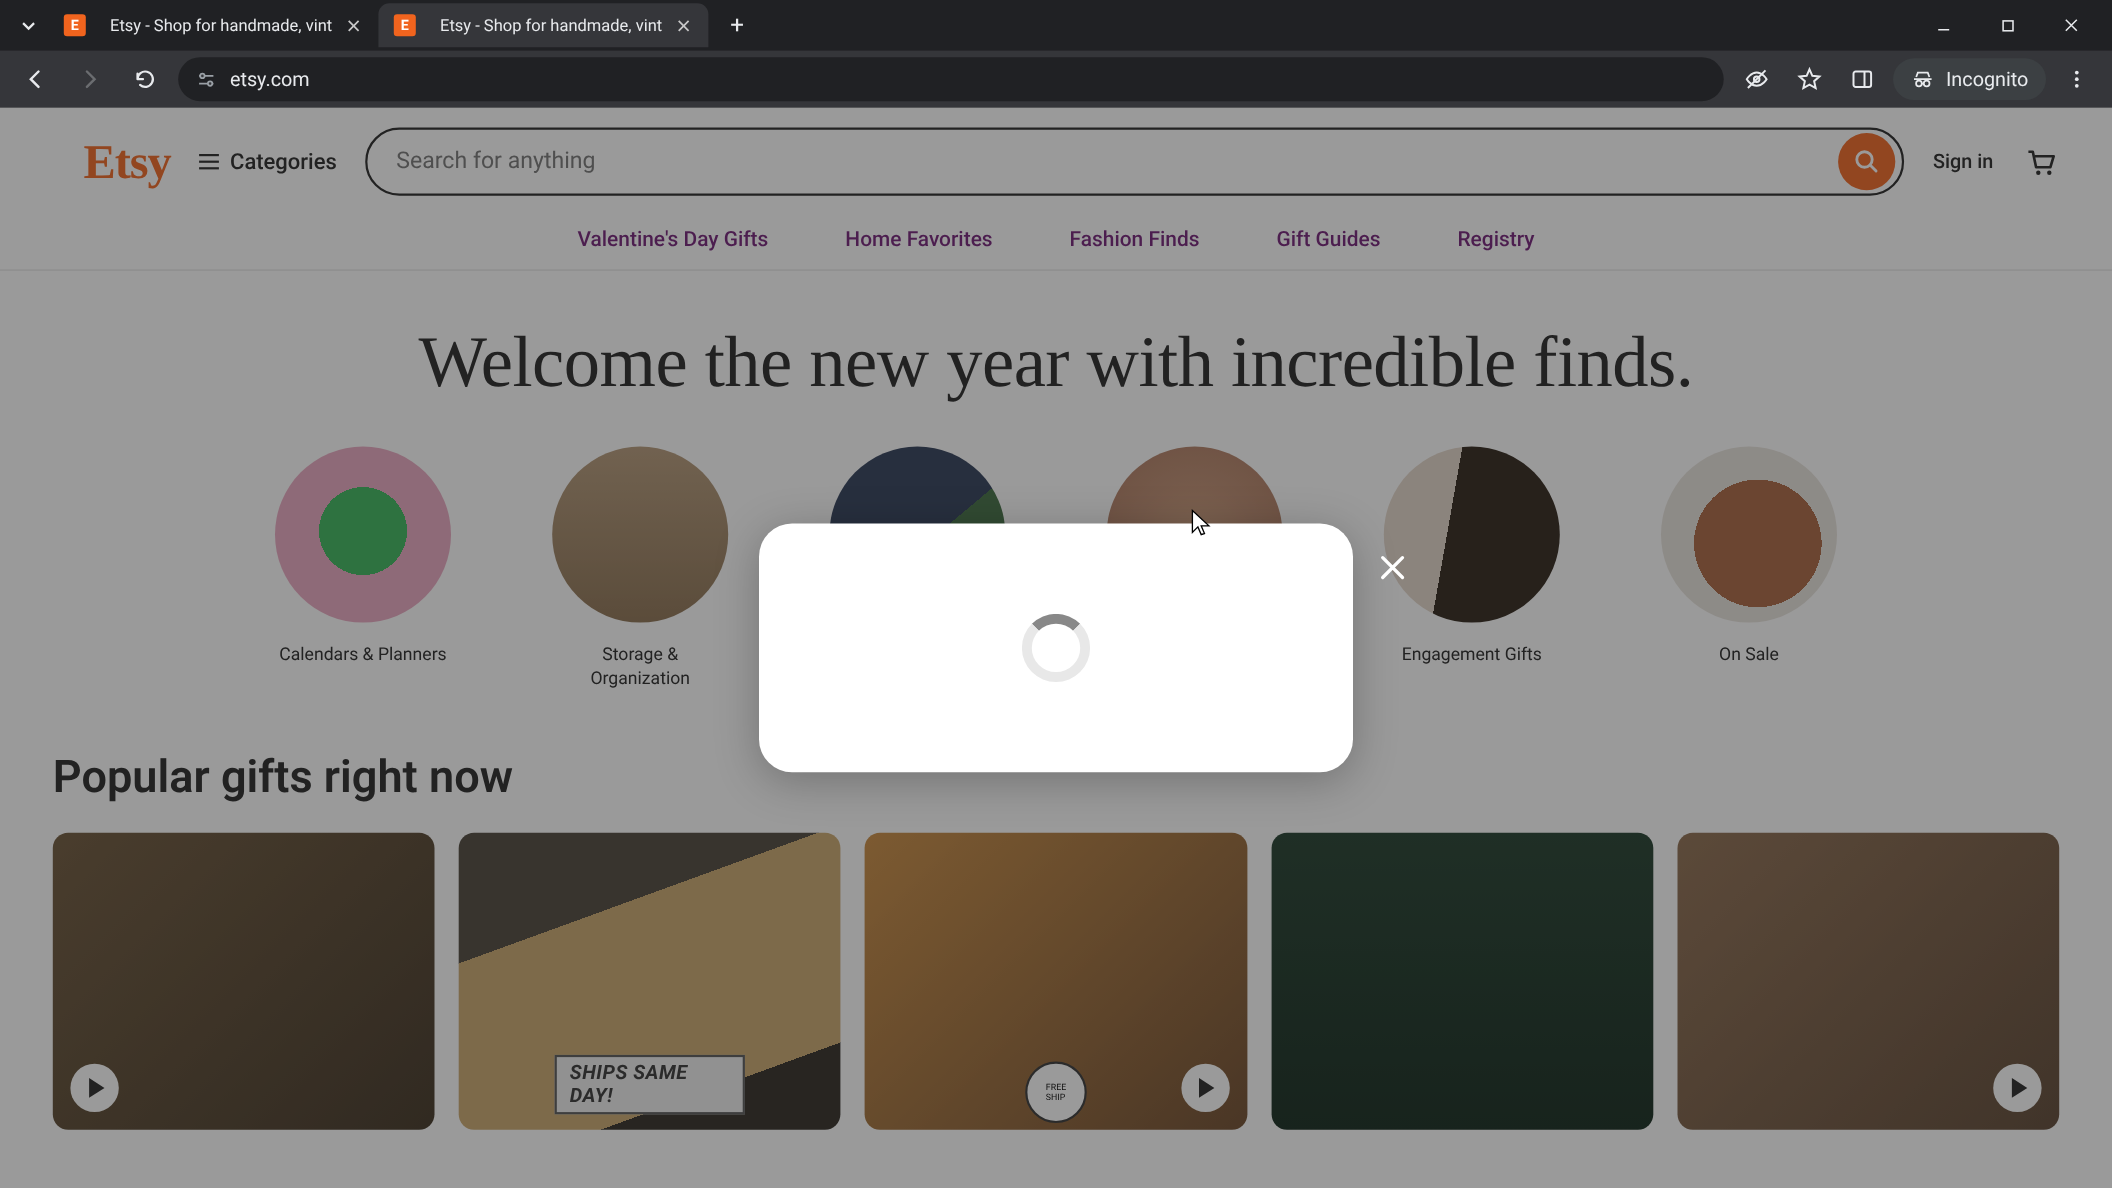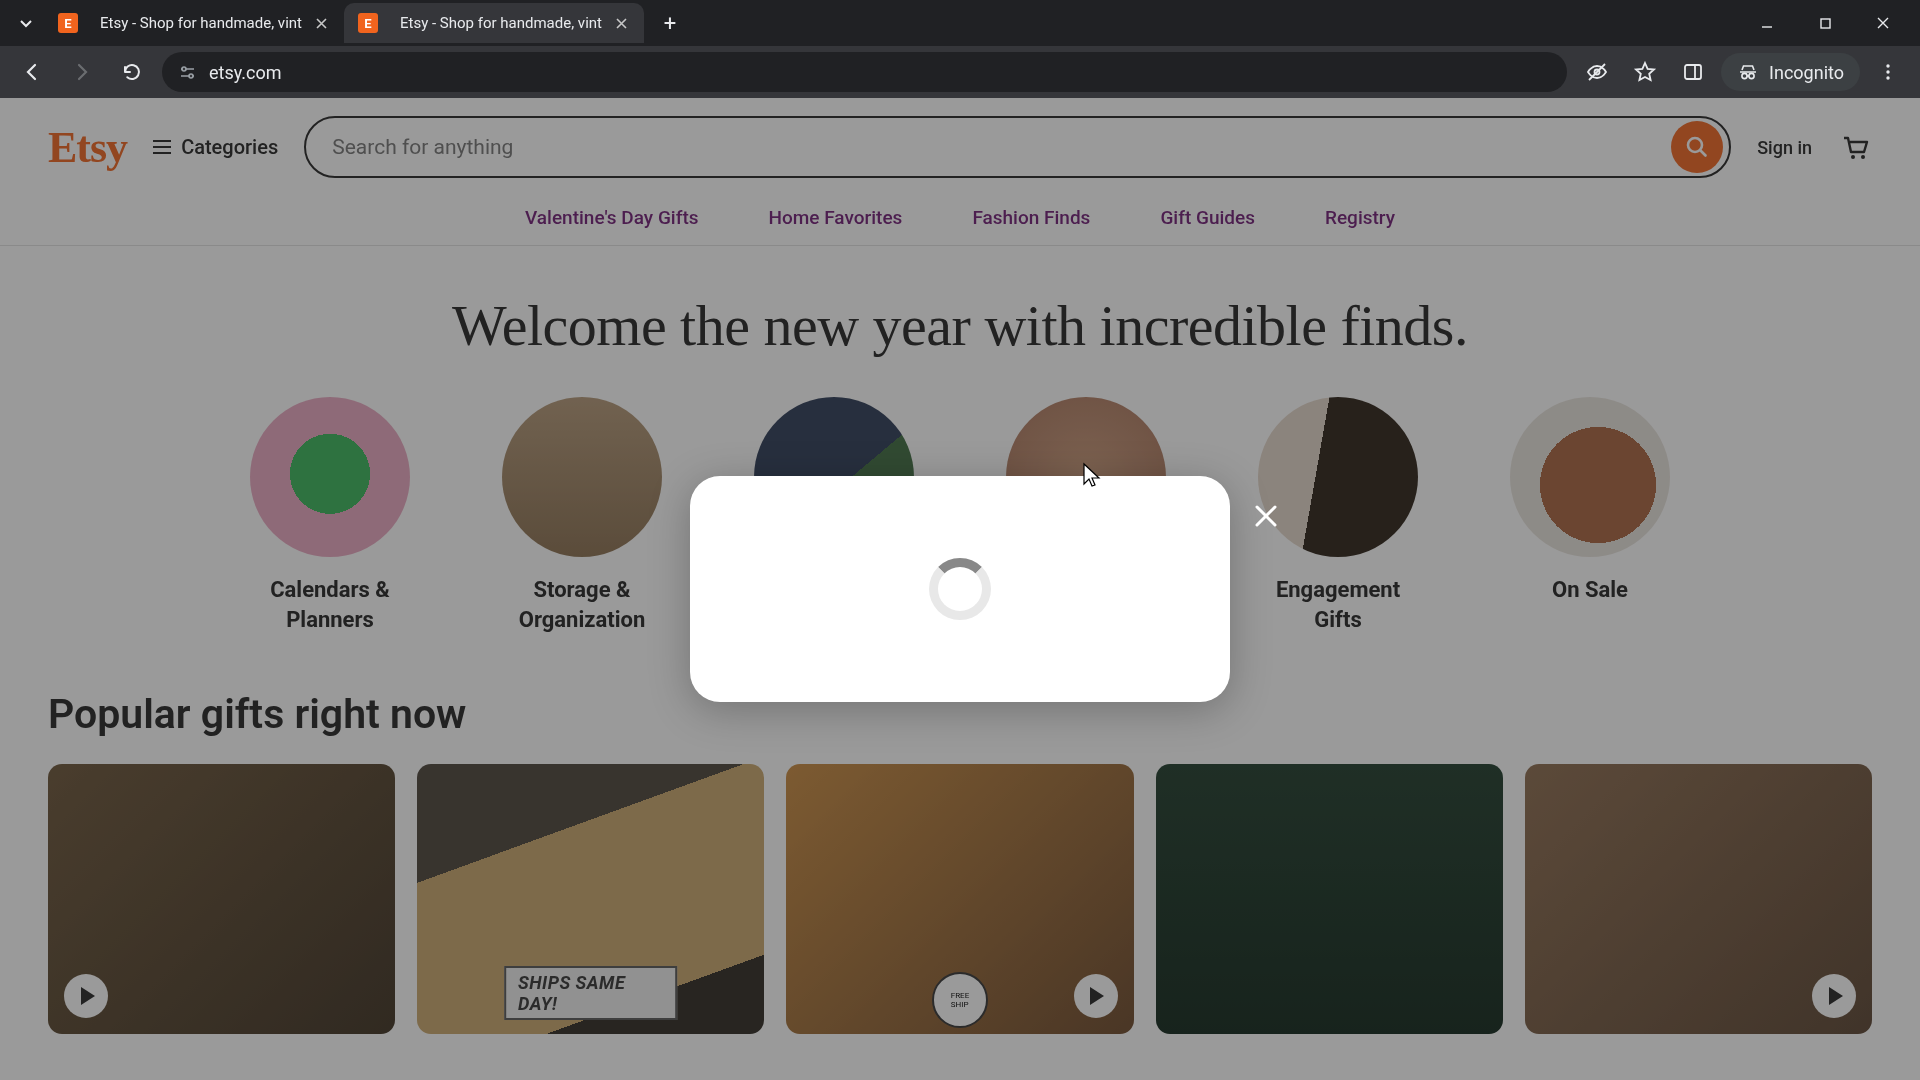--- a/index.html
+++ b/index.html
@@ -26,39 +26,39 @@
 .addr-actions { display: flex; gap: 8px; align-items: center; }
 .addr-icon { width: 40px; height: 40px; display: flex; align-items: center; justify-content: center; color: #e8eaed; cursor: pointer; }
 .incognito-pill { display: flex; align-items: center; gap: 10px; background: #3c4043; padding: 8px 16px; border-radius: 24px; color: #e8eaed; font-size: 18px; }
 .menu-dots { width: 40px; height: 40px; display: flex; align-items: center; justify-content: center; color: #e8eaed; cursor: pointer; }
 
 
 .page { background: #fff; height: 982px; position: relative; overflow: hidden; }
 .page-inner { padding-top: 18px; }
 
 .header-row { display: flex; align-items: center; padding: 0 48px 18px 48px; gap: 26px; }
-.etsy-logo { font-family: Georgia, serif; font-size: 44px; font-weight: 600; letter-spacing: -1px; }
+.etsy-logo { font-family: Georgia, serif; font-size: 44px; font-weight: 600; letter-spacing: -1px; margin-left: 28px; }
 .categories-btn { display: flex; align-items: center; gap: 10px; font-size: 20px; font-weight: 500; color: #222; }
 .categories-btn .burger { display: flex; flex-direction: column; gap: 4px; }
 .categories-btn .burger span { width: 18px; height: 2px; background: #222; }
 .search-wrap { flex: 1; display: flex; align-items: center; border: 2.5px solid #222; border-radius: 40px; height: 62px; padding-left: 26px; padding-right: 6px; }
 .search-input { flex: 1; border: none; outline: none; font-size: 21px; color: #555; background: transparent; }
 .search-btn { width: 52px; height: 52px; border-radius: 50%; display: flex; align-items: center; justify-content: center; }
 .signin { font-size: 18px; font-weight: 500; color: #222; }
 .cart-icon { width: 34px; height: 34px; display: flex; align-items: center; justify-content: center; }
 
 .nav-row { display: flex; justify-content: center; gap: 70px; padding: 10px 0 16px 0; border-bottom: 1px solid #e1e1e1; }
 .nav-item { font-size: 19px; font-weight: 500; color: #701a75; }
 
-.hero-title { text-align: center; font-family: Georgia, "Times New Roman", serif; font-size: 58px; font-weight: 400; color: #222; padding: 46px 0 38px 0; letter-spacing: -0.5px; }
+.hero-title { text-align: center; font-family: Georgia, "Times New Roman", serif; font-size: 66px; font-weight: 400; color: #222; padding: 46px 0 38px 0; letter-spacing: -0.5px; }
 
 .cat-row { display: flex; justify-content: center; gap: 92px; padding: 0 40px; }
 .cat { display: flex; flex-direction: column; align-items: center; gap: 18px; width: 160px; }
 .cat-img { width: 160px; height: 160px; border-radius: 50%; }
-.cat-label { font-size: 22px; font-weight: 700; color: #222; text-align: center; line-height: 1.35; }
+.cat-label { font-size: 16px; font-weight: 400; color: #222; text-align: center; line-height: 1.35; }
 
 .section-title { font-size: 41px; font-weight: 600; color: #222; padding: 56px 48px 26px 48px; }
 
 .product-row { display: flex; gap: 22px; padding: 0 48px; }
 .product { width: 372px; height: 270px; border-radius: 14px; position: relative; overflow: hidden; }
 .play-badge { position: absolute; bottom: 16px; width: 44px; height: 44px; background: #fff; border-radius: 50%; display: flex; align-items: center; justify-content: center; }
 .play-badge.left { left: 16px; }
 .play-badge.right { right: 16px; }
 .play-badge::after { content: ""; width: 0; height: 0; border-left: 14px solid #222; border-top: 9px solid transparent; border-bottom: 9px solid transparent; margin-left: 3px; }
 .ships-badge { position: absolute; bottom: 14px; left: 50%; transform: translateX(-50%); background: #eee; border: 2px solid #555; padding: 4px 12px; font-size: 18px; font-weight: 700; font-style: italic; color: #333; letter-spacing: 0.5px; }

